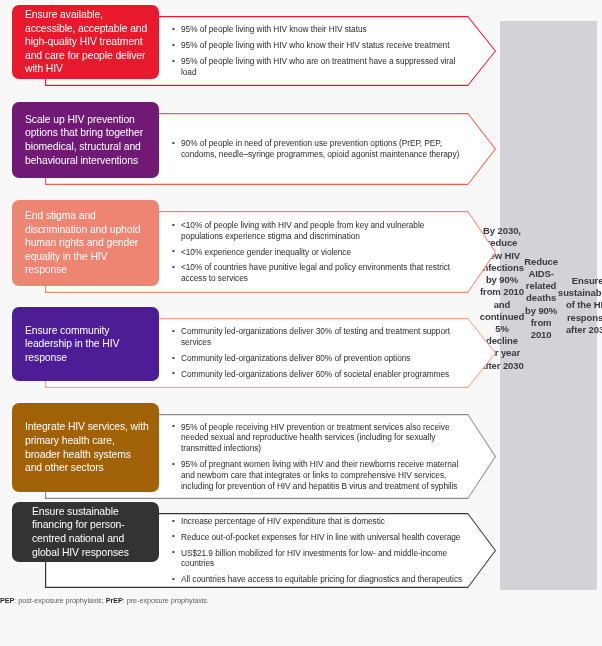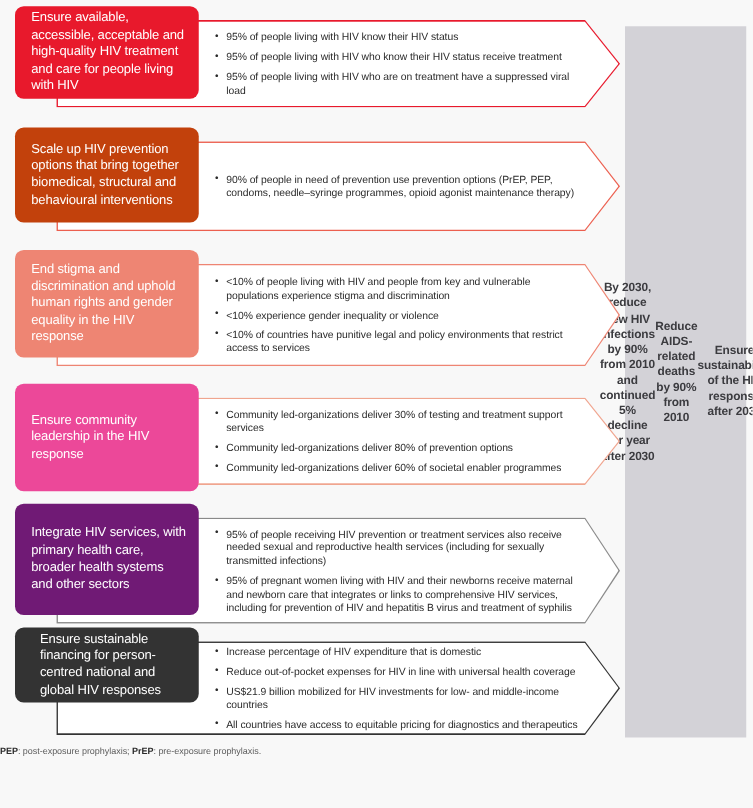--- a/index.html
+++ b/index.html
@@ -172,33 +172,33 @@
           <div class="arrow-inner"></div>
         </div>
         <div class="bullets">
           <ul>
             <li>95% of people living with HIV know their HIV status</li>
             <li>95% of people living with HIV who know their HIV status receive treatment</li>
             <li>95% of people living with HIV who are on treatment have a suppressed viral load</li>
           </ul>
         </div>
         <div class="label-box" style="background: rgb(232, 25, 44); height: 74px;">
-          <span>Ensure available, accessible, acceptable and high-quality HIV treatment and care for people living with HIV</span>
+          <span>Ensure available, accessible, acceptable and high-quality HIV treatment and care for people deliver with HIV</span>
         </div>
       </div>
       <div class="row" style="top: 113px; height: 72px;">
         <div class="arrow-border" style="background: rgb(236, 95, 79);">
           <div class="arrow-inner"></div>
         </div>
         <div class="bullets">
           <ul>
             <li>90% of people in need of prevention use prevention options (PrEP, PEP, condoms, needle–syringe programmes, opioid agonist maintenance therapy)</li>
           </ul>
         </div>
-        <div class="label-box" style="background: #c2410c; height: 76px;">
+        <div class="label-box" style="background: #701a75; height: 76px;">
           <span>Scale up HIV prevention options that bring together biomedical, structural and behavioural interventions</span>
         </div>
       </div>
       <div class="row" style="top: 211px; height: 82px;">
         <div class="arrow-border" style="background: rgb(238, 133, 115);">
           <div class="arrow-inner"></div>
         </div>
         <div class="bullets">
           <ul>
             <li>&lt;10% of people living with HIV and people from key and vulnerable populations experience stigma and discrimination</li>
@@ -214,35 +214,35 @@
         <div class="arrow-border" style="background: rgb(240, 165, 143);">
           <div class="arrow-inner"></div>
         </div>
         <div class="bullets">
           <ul>
             <li>Community led-organizations deliver 30% of testing and treatment support services</li>
             <li>Community led-organizations deliver 80% of prevention options</li>
             <li>Community led-organizations deliver 60% of societal enabler programmes</li>
           </ul>
         </div>
-        <div class="label-box" style="background: #ec4899; height: 86px;">
+        <div class="label-box" style="background: #4c1d95; height: 74px;">
           <span>Ensure community leadership in the HIV response</span>
         </div>
       </div>
       <div class="row" style="top: 414px; height: 85px;">
         <div class="arrow-border" style="background: rgb(138, 138, 138);">
           <div class="arrow-inner"></div>
         </div>
         <div class="bullets">
           <ul>
             <li>95% of people receiving HIV prevention or treatment services also receive needed sexual and reproductive health services (including for sexually transmitted infections)</li>
             <li>95% of pregnant women living with HIV and their newborns receive maternal and newborn care that integrates or links to comprehensive HIV services, including for prevention of HIV and hepatitis B virus and treatment of syphilis</li>
           </ul>
         </div>
-        <div class="label-box" style="background: #701a75; height: 89px;">
+        <div class="label-box" style="background: #a16207; height: 89px;">
           <span>Integrate HIV services, with primary health care, broader health systems and other sectors</span>
         </div>
       </div>
       <div class="row" style="top: 513px; height: 75px;">
         <div class="arrow-border" style="background: rgb(51, 51, 51);">
           <div class="arrow-inner"></div>
         </div>
         <div class="bullets">
           <ul>
             <li>Increase percentage of HIV expenditure that is domestic</li>

